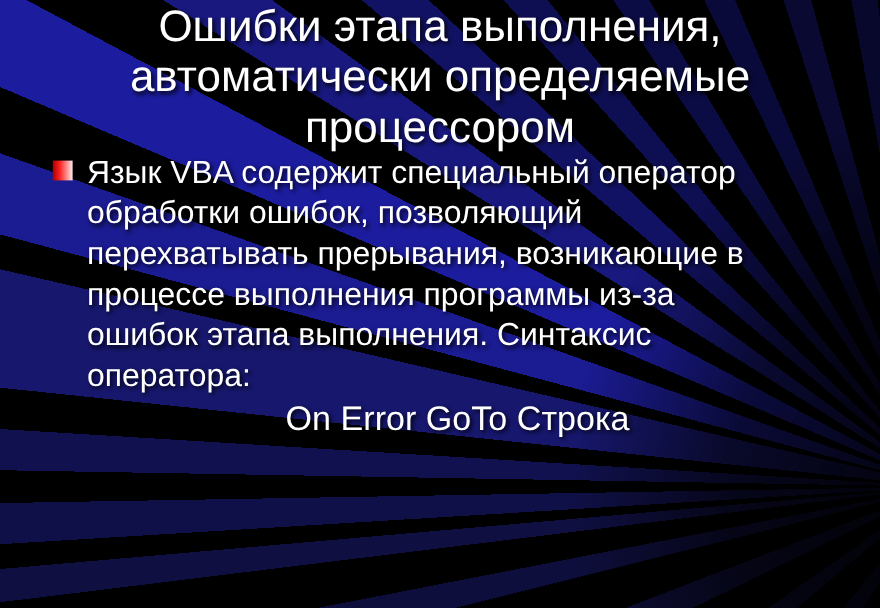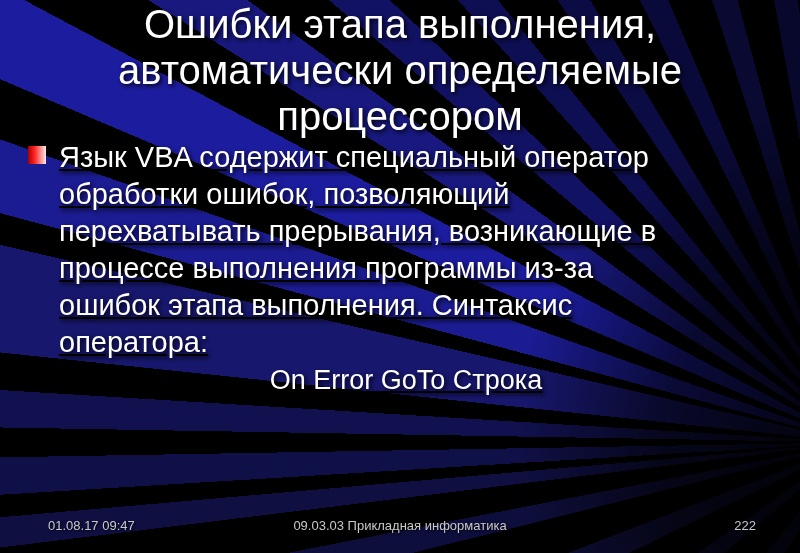--- a/index.html
+++ b/index.html
@@ -59,21 +59,21 @@
 
   .title {
     position:absolute; top:1px; left:20px; right:20px;
     text-align:center;
     color:var(--title-text, #fff);
     font-size:40px; line-height:46px; font-weight:normal;
     white-space:pre-line;
     text-shadow:2px 2px 4px rgba(0,0,0,0.9);
   }
 
-  .content { position:absolute; top:139px; left:24px; right:28px;text-decoration:underline; }
+  .content { position:absolute; top:139px; left:44px; right:28px; }
 
   .bullet-item { display:flex; align-items:flex-start; }
 
   .bullet-marker {
     flex:0 0 auto;
     width:18px; height:18px;
     margin:7px 13px 0 4px;
     background:linear-gradient(to right,
       #a80000 0%, var(--bullet-red, #ff2020) 35%, #ffe9e9 100%);
   }
@@ -82,21 +82,21 @@
     color:var(--body-text, #fff);
     font-size:29px; line-height:37px;
     white-space:pre-line;
     text-shadow:2px 2px 4px rgba(0,0,0,0.9);
   }
 
   .syntax {
     margin-top:1px; padding-left:16px;
     text-align:center;
     color:var(--body-text, #fff);
-    font-size:27px; line-height:37px;
+    font-size:31px; line-height:37px;
     text-shadow:2px 2px 4px rgba(0,0,0,0.9);
   }
 
   .footer {
     position:absolute; left:0; right:0; bottom:18px; height:17px;
     font-size:13px;
     color:var(--footer-text, #c9c9c9);
     text-shadow:1px 1px 2px rgba(0,0,0,0.9);
   }
   .f-left   { position:absolute; left:48px;  top:0; }
@@ -122,19 +122,14 @@
 обработки ошибок, позволяющий
 перехватывать прерывания, возникающие в
 процессе выполнения программы из-за
 ошибок этапа выполнения. Синтаксис
 оператора:</div>
     </div>
 
     <div class="syntax">On Error GoTo Строка</div>
   </div>
 
-  <div class="footer">
-    <span class="f-left">01.08.17 09:47</span>
-    <span class="f-center">09.03.03 Прикладная информатика</span>
-    <span class="f-right">222</span>
-  </div>
 
 </div>
 
 </body></html>

